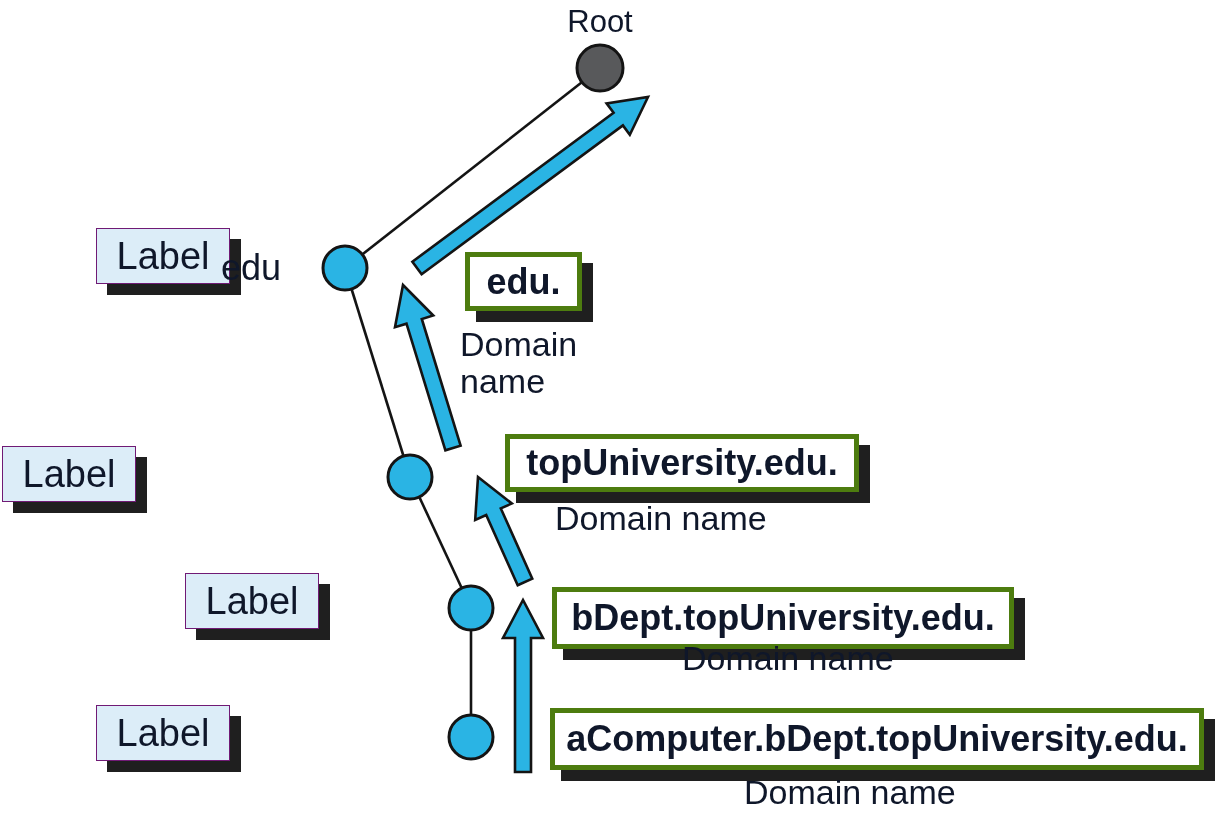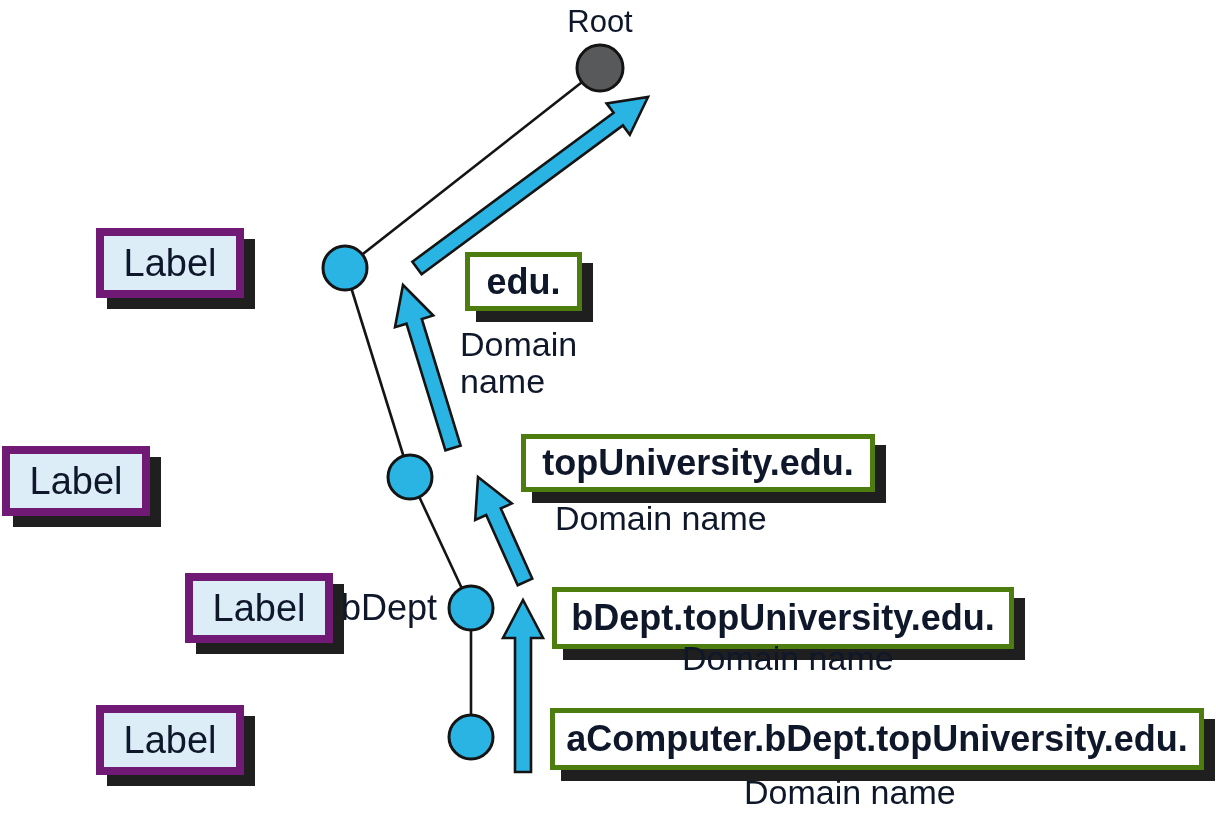--- a/index.html
+++ b/index.html
@@ -3,21 +3,21 @@
 <meta charset="utf-8">
 <style>
   html,body{margin:0;padding:0;background:#fff;}
   #figure{
     position:relative;width:1216px;height:825px;background:#ffffff;
     font-family:Liberation Sans, sans-serif;color:#0f172a;overflow:hidden;
   }
   #diagram-svg{position:absolute;left:0;top:0;z-index:1;}
   .overlay{position:absolute;z-index:2;}
   .labelbox{
-    width:132px;height:54px;background:#dcedf8;border:8px solid #701a75;
+    width:132px;height:54px;background:#dcedf8;border:1px solid #701a75;
     box-shadow:11px 11px 0 #1f1f1f;display:flex;align-items:center;justify-content:center;
     font-size:38px;line-height:1;
   }
   .nodelabel{
     font-size:36px;line-height:48px;text-align:center;white-space:nowrap;
   }
   .domainbox{
     background:#ffffff;border:5px solid #4d7c0f;box-shadow:11px 11px 0 #1f1f1f;
     display:flex;align-items:center;justify-content:center;
     font-weight:bold;font-size:36px;white-space:nowrap;
@@ -55,29 +55,29 @@
       <circle cx="345" cy="268" r="22" fill="#2ab4e4"></circle>
       <circle cx="410" cy="477" r="22" fill="#2ab4e4"></circle>
       <circle cx="471" cy="608" r="22" fill="#2ab4e4"></circle>
       <circle cx="471" cy="737" r="22" fill="#2ab4e4"></circle>
     </g>
   </svg>
 
   <div class="overlay rootlabel" style="left:540px;top:3px;width:120px;">Root</div>
 
   <div class="overlay labelbox" style="left:96px;top:228px;">Label</div>
+  <div class="overlay nodelabel" style="left:206px;top:244px;width:90px;">edu</div>
   <div class="overlay domainbox" style="left:465px;top:252px;width:107px;height:49px;">edu.</div>
   <div class="overlay caption" style="left:460px;top:326px;width:145px;">Domain name</div>
 
   <div class="overlay labelbox" style="left:2px;top:446px;">Label</div>
-  <div class="overlay domainbox" style="left:505px;top:434px;width:344px;height:48px;margin-left:16px;">topUniversity.edu.</div>
+  <div class="overlay domainbox" style="left:505px;top:434px;width:344px;height:48px;">topUniversity.edu.</div>
   <div class="overlay caption" style="left:555px;top:500px;width:280px;">Domain name</div>
 
   <div class="overlay labelbox" style="left:185px;top:573px;">Label</div>
-  <div class="overlay nodelabel" style="left:334px;top:584px;width:110px;">bDept</div>
   <div class="overlay domainbox" style="left:552px;top:571px;width:452px;height:52px;margin-top:16px;">bDept.topUniversity.edu.</div>
   <div class="overlay caption" style="left:682px;top:640px;width:280px;">Domain name</div>
 
   <div class="overlay labelbox" style="left:96px;top:705px;">Label</div>
   <div class="overlay domainbox" style="left:550px;top:708px;width:644px;height:52px;">aComputer.bDept.topUniversity.edu.</div>
   <div class="overlay caption" style="left:744px;top:774px;width:280px;">Domain name</div>
 
 </div>
 
 </body></html>

